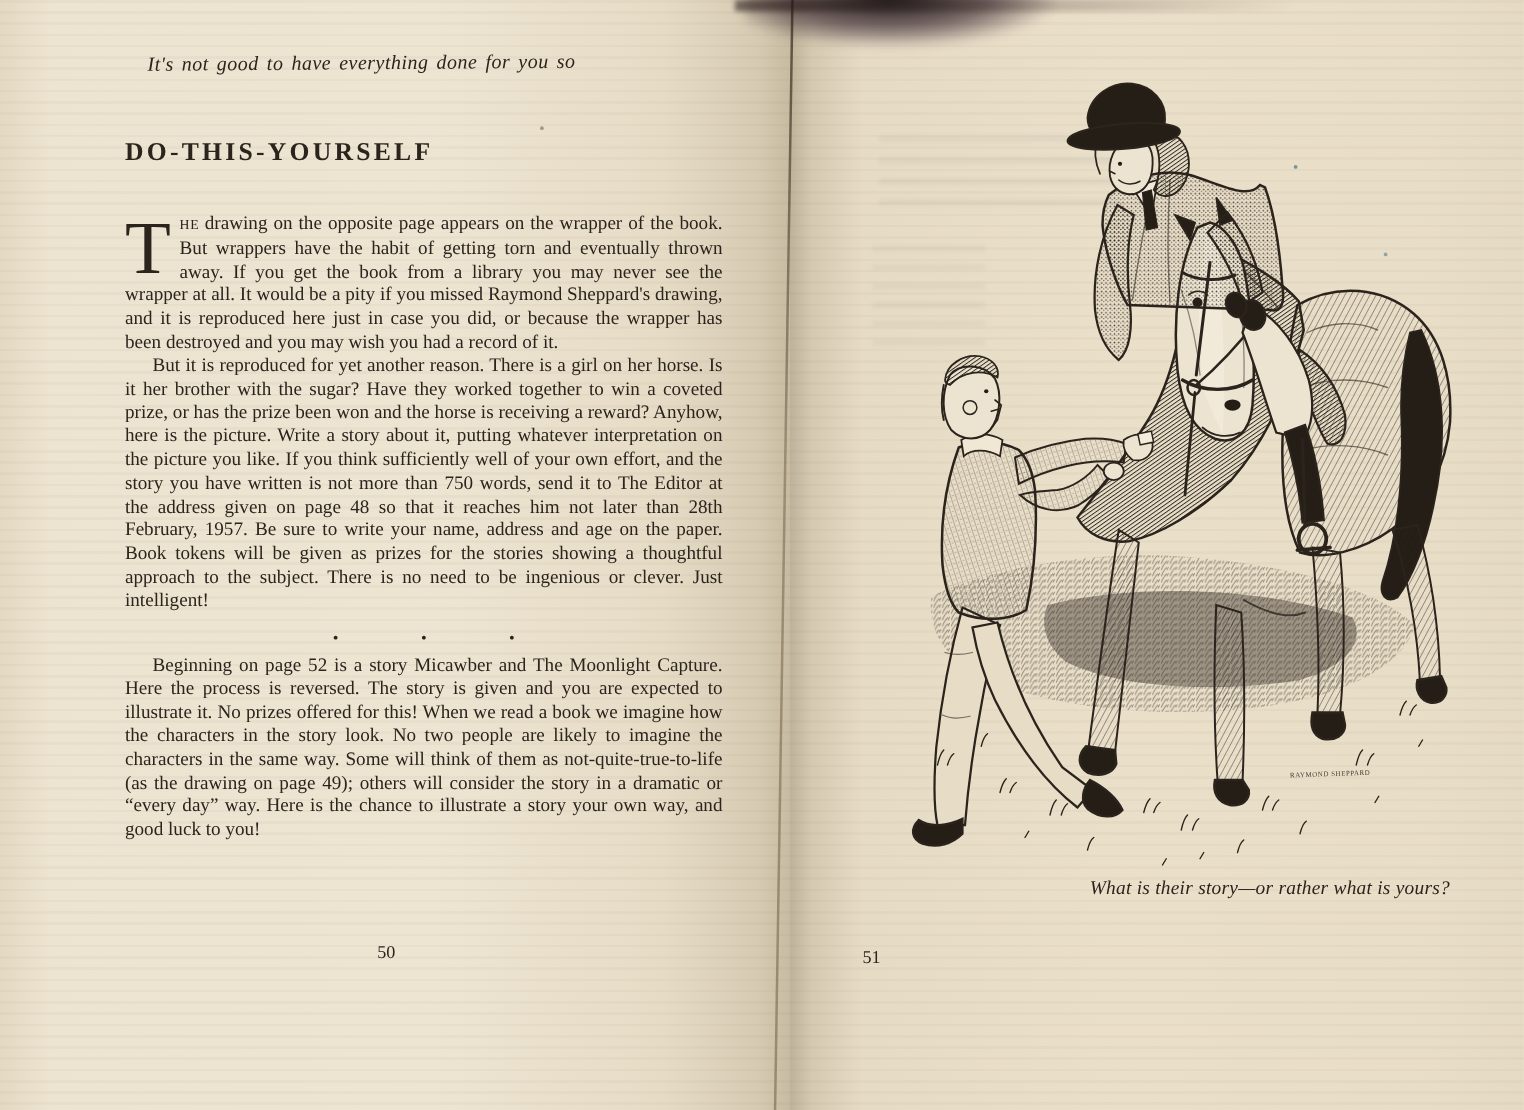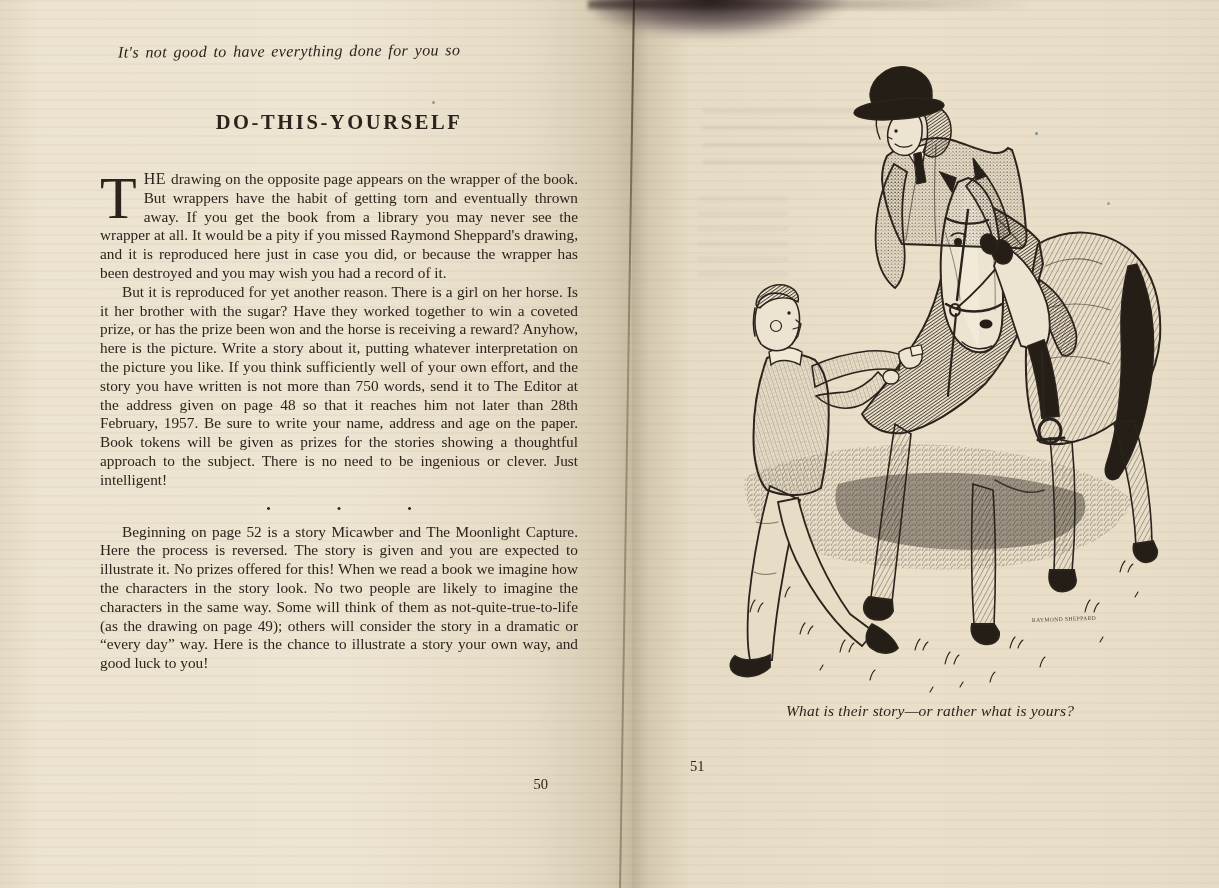--- a/index.html
+++ b/index.html
@@ -51,43 +51,43 @@
   .speck-blue-2{left:1107px;top:202px;width:3px;height:3px;background:#527f90;opacity:.6;}
   .speck-dark-1{left:432px;top:101px;width:3px;height:3px;background:#5a4f42;opacity:.5;}
 
   
   .running-head{
     position:absolute;left:118px;top:42px;width:460px;
     font-style:italic;font-size:16px;letter-spacing:.4px;word-spacing:2px;
     transform:rotate(-0.4deg);
   }
   .title{
-    position:absolute;left:100px;top:111px;width:478px;text-align:center;
+    position:absolute;left:100px;top:111px;width:478px;text-align:left;
     font-size:20.5px;font-weight:bold;letter-spacing:2.6px;
   }
   .paras{
     position:absolute;left:100px;top:170px;width:478px;
     font-size:15.3px;line-height:18.8px;text-align:justify;
   }
   .para{margin:0;}
   .para.indent{text-indent:22px;}
   .it{}
-  .sc{font-size:16px;letter-spacing:.6px;}
+  .sc{font-size:11px;letter-spacing:.6px;}
   .dropcap{
     float:left;font-size:60px;line-height:46px;padding:5px 7px 0 0;
   }
   .separator{
     display:flex;justify-content:center;gap:66px;
     margin:12px 0 8px 0;font-size:13px;line-height:13px;
   }
   .page-number{font-size:14.5px;}
-  .pn-left{position:absolute;left:100px;top:776px;width:478px;text-align:right;transform:translateX(-30px);}
+  .pn-left{position:absolute;left:100px;top:754px;width:478px;text-align:center;transform:translateX(-30px);}
   .pn-right{position:absolute;left:690px;top:758px;width:470px;text-align:left;}
   .caption{
-    position:absolute;left:700px;top:702px;width:460px;text-align:center;
+    position:absolute;left:700px;top:702px;width:460px;text-align:right;
     font-style:italic;font-size:15.5px;letter-spacing:.2px;
   }
   .illustration{position:absolute;left:690px;top:52px;width:492px;height:655px;}
 </style>
 </head>
 <body>
 
 <div class="page page-left"></div>
 <div class="page page-right"></div>
 <div class="banding"></div>

